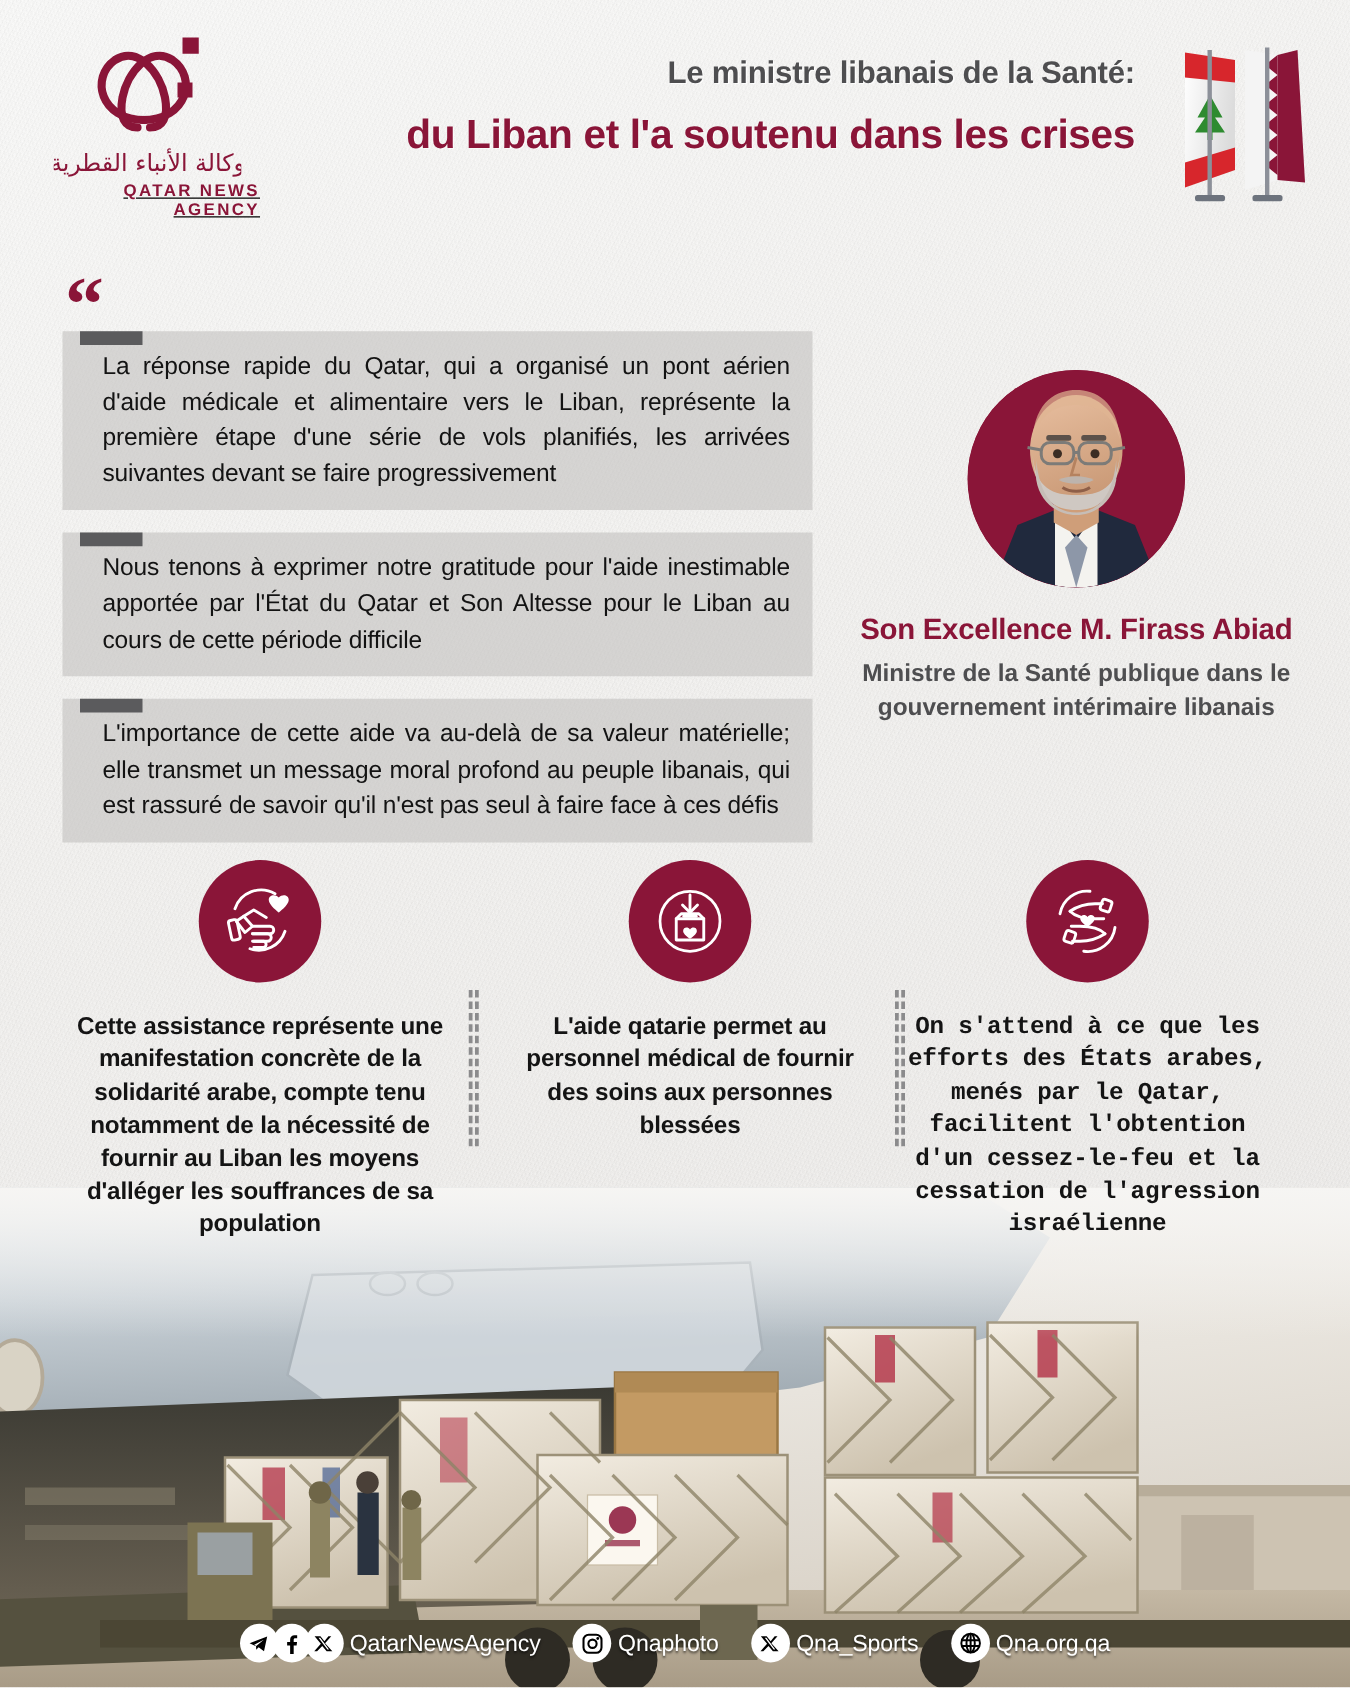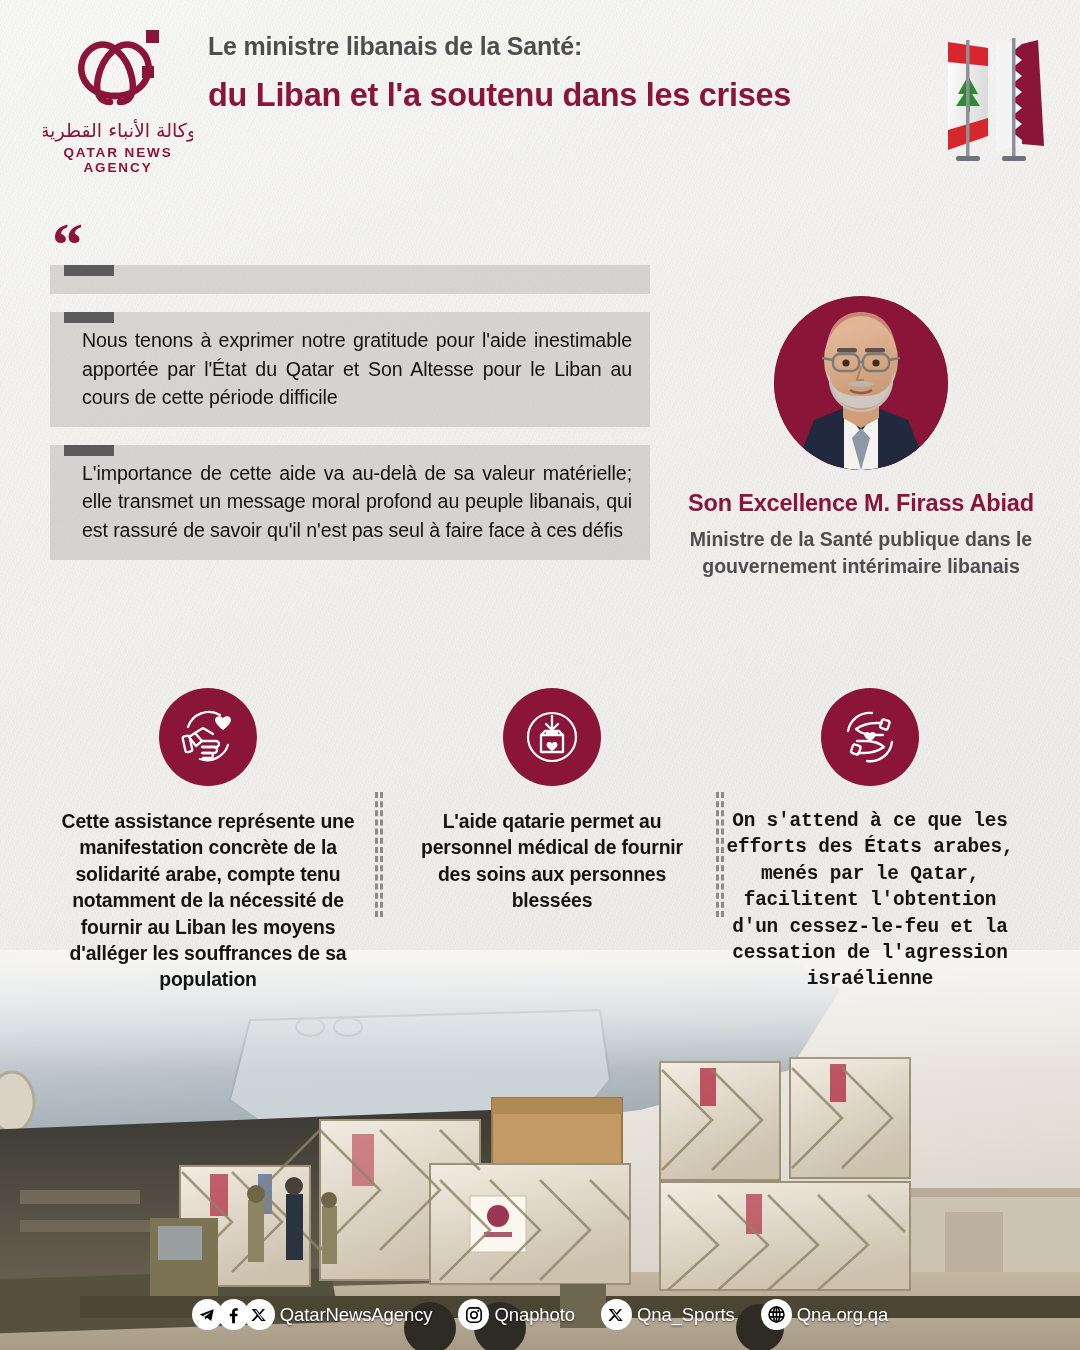--- a/index.html
+++ b/index.html
@@ -19,29 +19,29 @@
       repeating-linear-gradient(118deg, rgba(0,0,0,0.030) 0px, rgba(255,255,255,0.05) 1px, rgba(0,0,0,0.015) 2px, rgba(255,255,255,0.06) 4px, rgba(0,0,0,0.022) 5px),
       repeating-linear-gradient(23deg, rgba(0,0,0,0.025) 0px, rgba(255,255,255,0.05) 1px, rgba(0,0,0,0.012) 3px, rgba(255,255,255,0.05) 4px),
       repeating-linear-gradient(76deg, rgba(0,0,0,0.018) 0px, rgba(255,255,255,0.04) 2px, rgba(0,0,0,0.01) 3px),
       linear-gradient(160deg,#fbfbfa 0%, #f4f3f1 40%, #eceae8 100%);
     overflow:hidden;
   }
 
   
   .header { position:absolute; left:0; top:0; width:1080px; height:205px; }
 
-  .logo-wrap { position:absolute; left:28px; top:22px; width:180px; text-align:center; }
+  .logo-wrap { position:absolute; left:28px; top:22px; width:180px; text-align:right;text-decoration:underline; }
   .logo-mark { width:120px; height:92px; margin:0 auto; display:block; }
   .logo-ar { width:150px; height:24px; margin:4px auto 0; display:block; }
   .logo-en {
     font-size:13.5px; font-weight:bold; letter-spacing:1.9px;
     color:#8a1538; margin-top:3px; font-family:"Liberation Sans", sans-serif;
   }
 
-  .title-block { position:absolute; left:208px; top:32px; width:700px; text-align:left; }
+  .title-block { position:absolute; left:208px; top:44px; width:700px; text-align:right; }
   .kicker {
     font-size:25px; font-weight:bold; color:#4e4e50; letter-spacing:-0.2px;
     text-shadow:1px 1px 0 rgba(255,255,255,.85);
   }
   .headline {
     font-size:32.5px; font-weight:bold; color:#8a1538; line-height:1.33;
     margin-top:13px; letter-spacing:-0.3px;
     text-shadow:1px 1px 0 rgba(255,255,255,.6);
   }
 
@@ -286,20 +286,21 @@
         <rect x="76" y="130" width="24" height="5" rx="2" fill="#6d737d"></rect>
       </g>
     </svg>
   </div>
 
   <div class="quotes">
     <div class="qmark">“</div>
 
     <div class="qbox">
       <span class="tab"></span>
+      <p>La réponse rapide du Qatar, qui a organisé un pont aérien d'aide médicale et alimentaire vers le Liban, représente la première étape d'une série de vols planifiés, les arrivées suivantes devant se faire progressivement</p>
     </div>
 
     <div class="qbox">
       <span class="tab"></span>
       <p>Nous tenons à exprimer notre gratitude pour l'aide inestimable apportée par l'État du Qatar et Son Altesse pour le Liban au cours de cette période difficile</p>
     </div>
 
     <div class="qbox">
       <span class="tab"></span>
       <p>L'importance de cette aide va au-delà de sa valeur matérielle;  elle transmet un message moral profond au peuple libanais, qui est rassuré de savoir qu'il n'est pas seul à faire face à ces défis</p>

